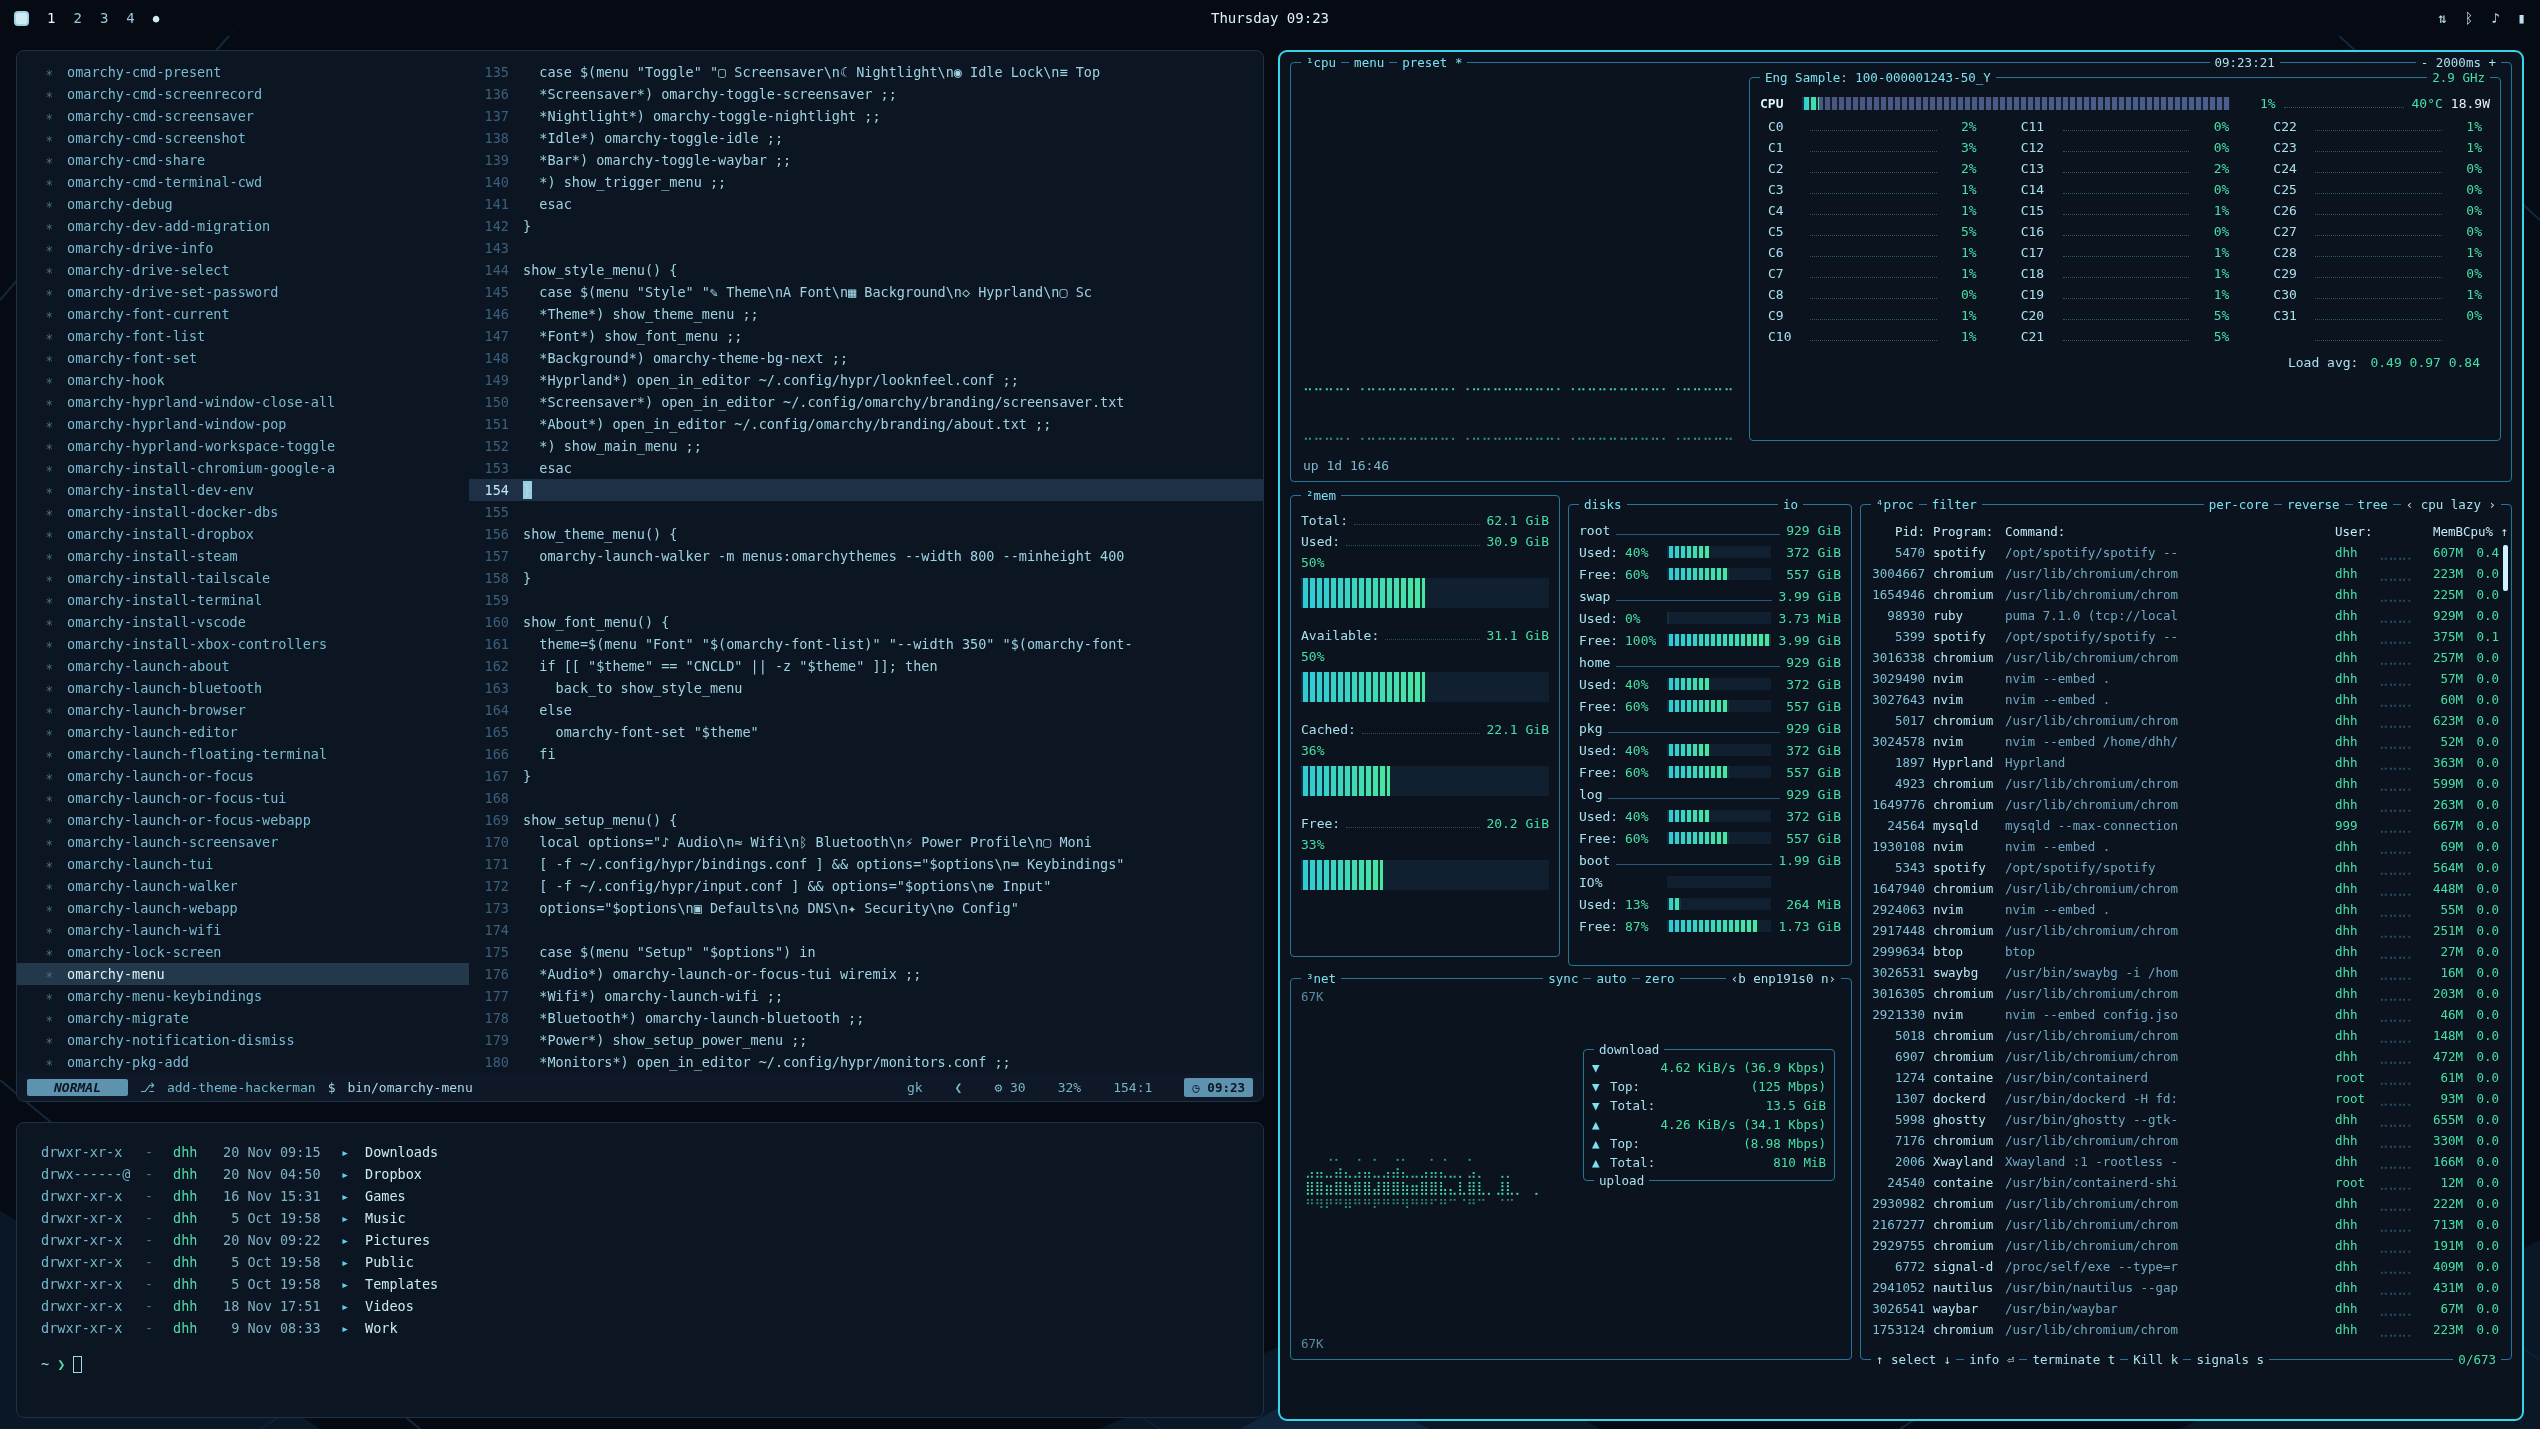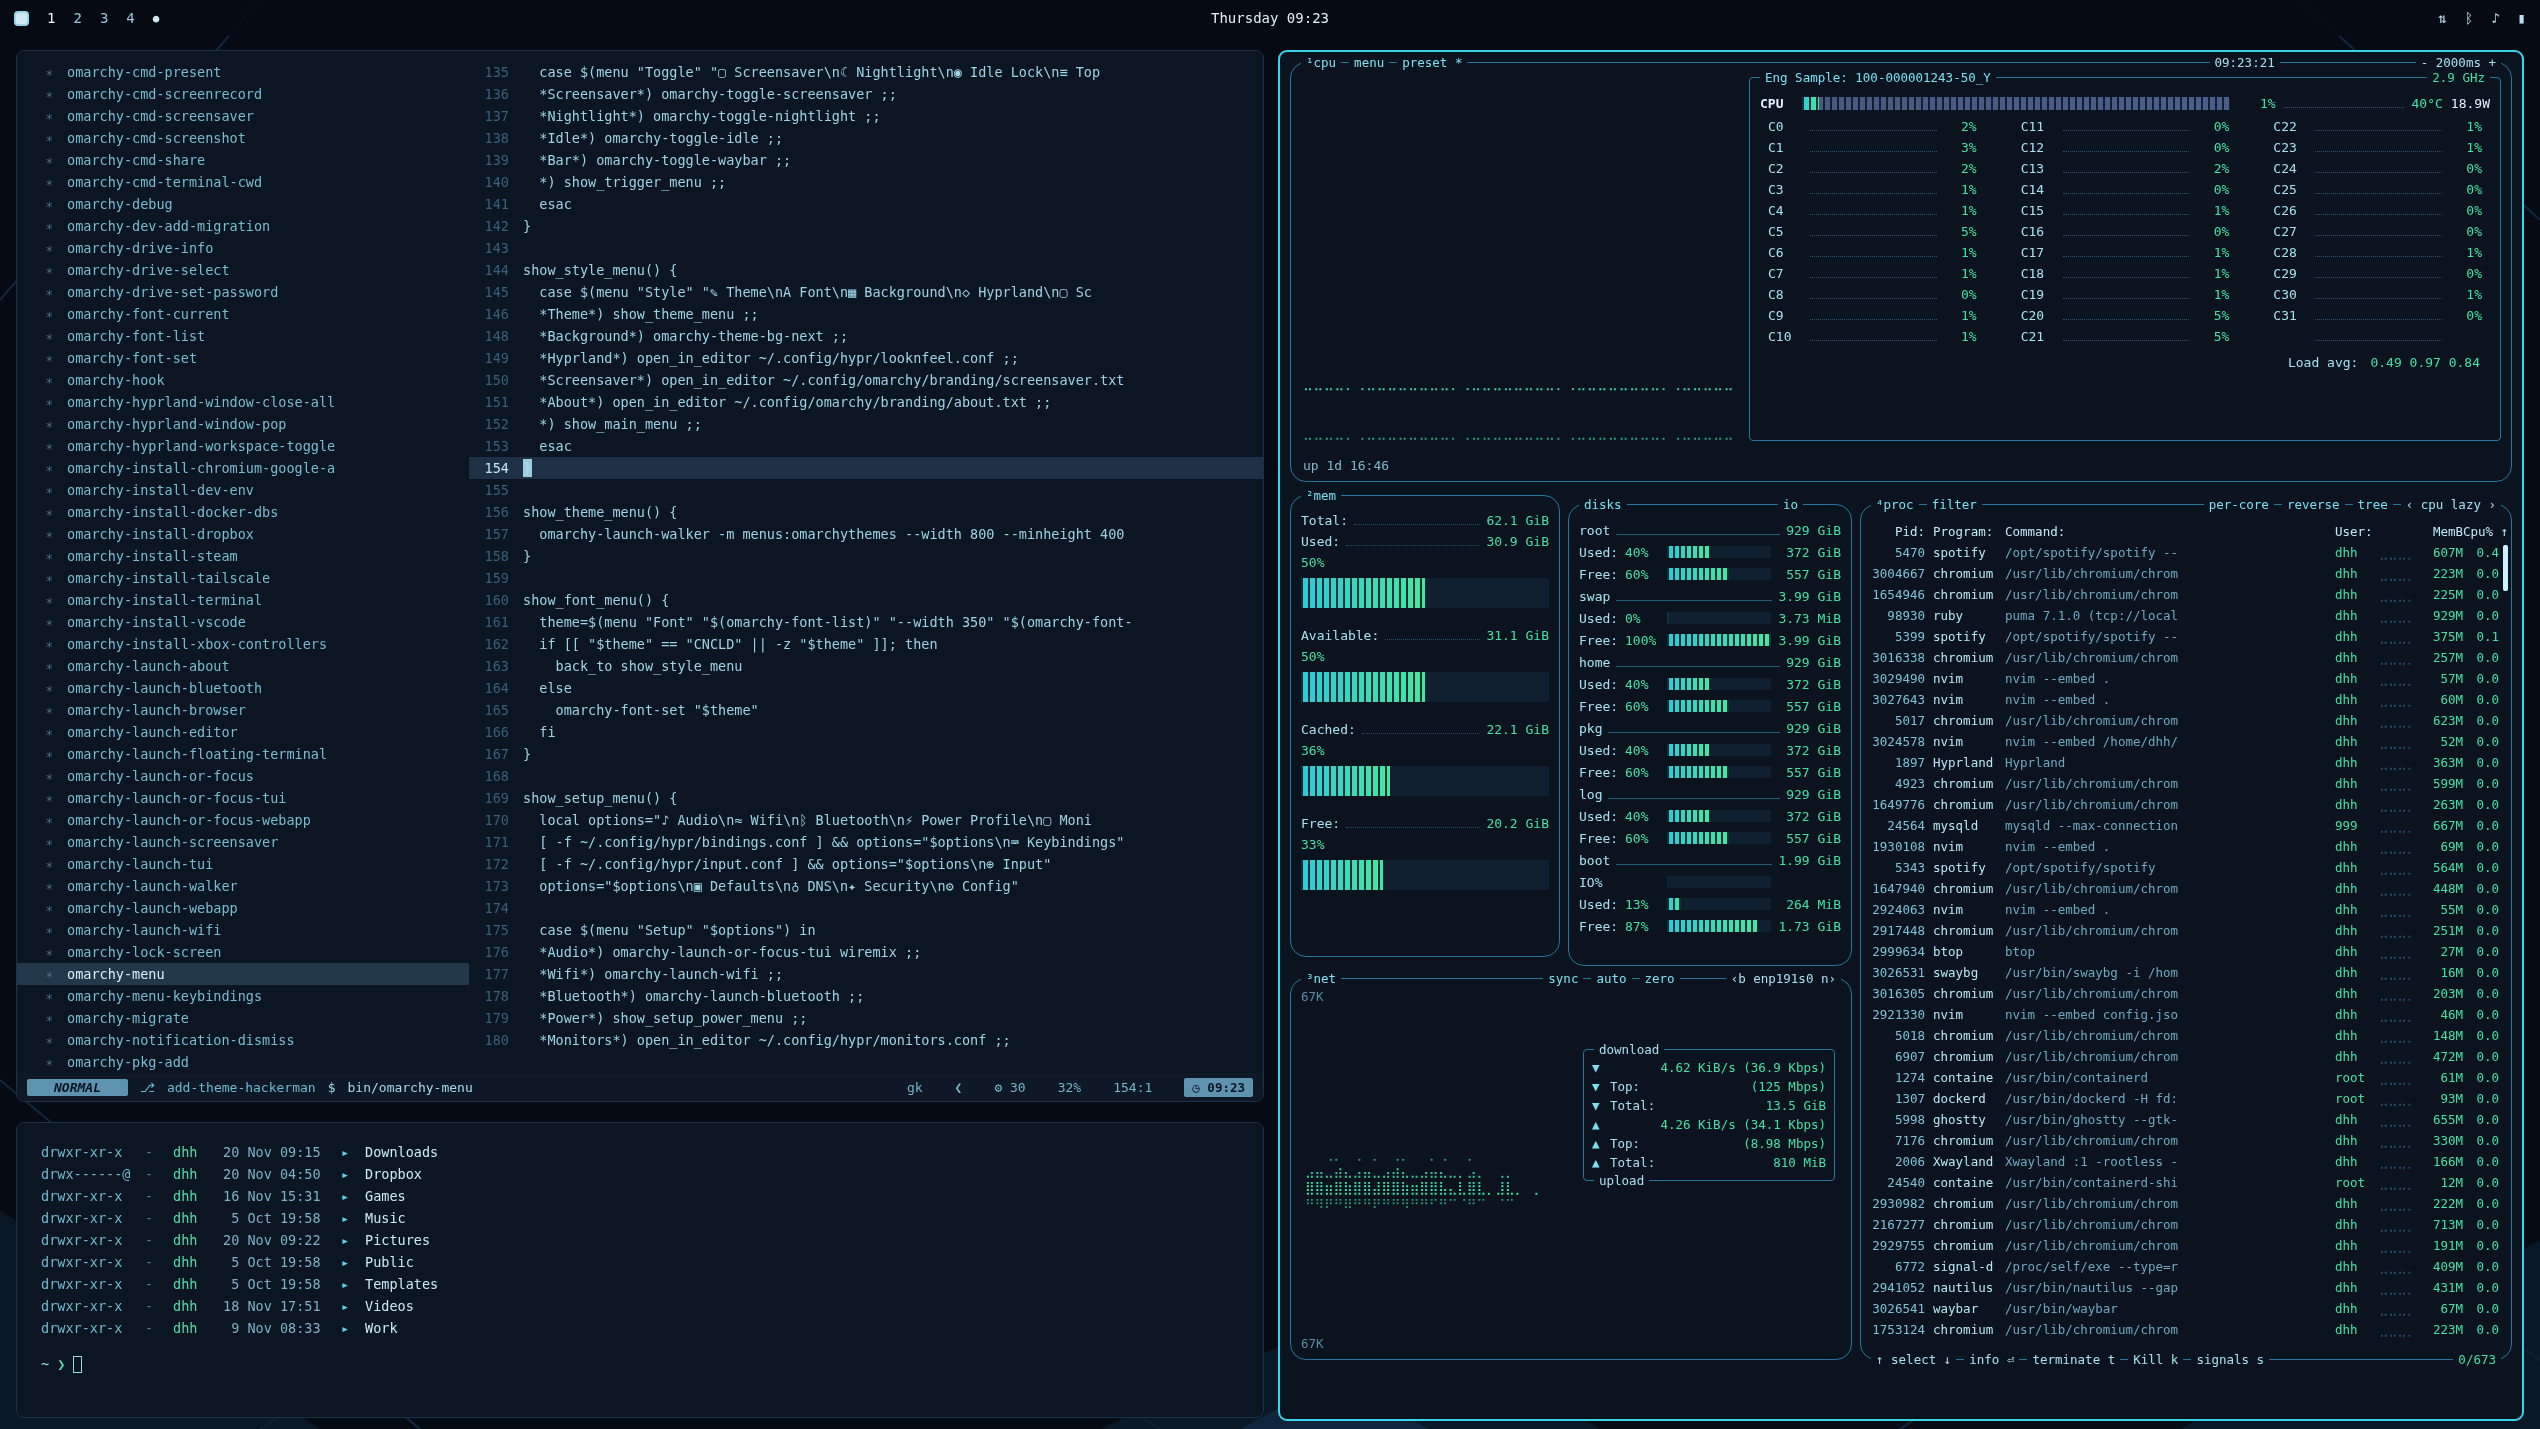--- a/index.html
+++ b/index.html
@@ -52,21 +52,21 @@
   .ls-perms{width:104px;color:#74b8cc;} .ls-size{width:28px;color:#4a7890;}
   .ls-owner{width:50px;color:#52dcae;} .ls-date{width:118px;color:#7fb0c4;}
   .ls-icon{width:24px;color:#5fd0e8;} .ls-name{color:#c8ecf6;}
   .prompt-row{display:flex;height:22px;line-height:22px;margin-top:14px;gap:8px;align-items:center;}
   .pr-path{color:#9fd4e8;} .pr-sym{color:#52dcae;}
   .pr-cursor{width:9px;height:17px;border:1px solid #9fd8ea;}
   
   #win-btop{left:1278px;top:50px;width:1246px;height:1371px;background:var(--term2);
             border:2px solid #38d4ea;border-radius:9px;}
   .btop-inner{position:relative;width:100%;height:100%;font-size:13px;}
-  .box{position:absolute;border:1px solid var(--boxb);border-radius:16px;}
+  .box{position:absolute;border:1px solid var(--boxb);border-radius:4px;}
   .chiprow{position:absolute;left:10px;right:10px;top:-9px;display:flex;gap:8px;align-items:center;z-index:3;}
   .chiprow.bottom{top:auto;bottom:-9px;}
   .chip{background:var(--term2);padding:0 5px;color:var(--title);font-size:12.5px;line-height:17px;white-space:pre;}
   .chip.val{color:#a8e0ef;} .chip.green{color:var(--green);}
   .spacer{flex:1;} .sp120{width:120px;} .sp30{width:30px;}
   #box-cpu{left:10px;top:10px;width:1222px;height:420px;}
   .cpu-graph{position:absolute;left:12px;top:40px;width:430px;bottom:40px;display:flex;
              flex-direction:column;justify-content:flex-end;gap:26px;overflow:hidden;}
   .tgraph{white-space:pre;letter-spacing:1px;line-height:16px;color:#3fd4a8;overflow:hidden;}
   .tgraph.dim{color:#2f9f7e;}
@@ -465,20 +465,24 @@
         <div class="code-row">
           <span class="lnum">145</span>
           <span class="ltext">  case $(menu "Style" "✎ Theme\nA Font\n▦ Background\n◇ Hyprland\n▢ Sc</span>
         </div>
 
         <div class="code-row">
           <span class="lnum">146</span>
           <span class="ltext">  *Theme*) show_theme_menu ;;</span>
         </div>
 
+        <div class="code-row">
+          <span class="lnum">147</span>
+          <span class="ltext">  *Font*) show_font_menu ;;</span>
+        </div>
 
         <div class="code-row">
           <span class="lnum">148</span>
           <span class="ltext">  *Background*) omarchy-theme-bg-next ;;</span>
         </div>
 
         <div class="code-row">
           <span class="lnum">149</span>
           <span class="ltext">  *Hyprland*) open_in_editor ~/.config/hypr/looknfeel.conf ;;</span>
         </div>

